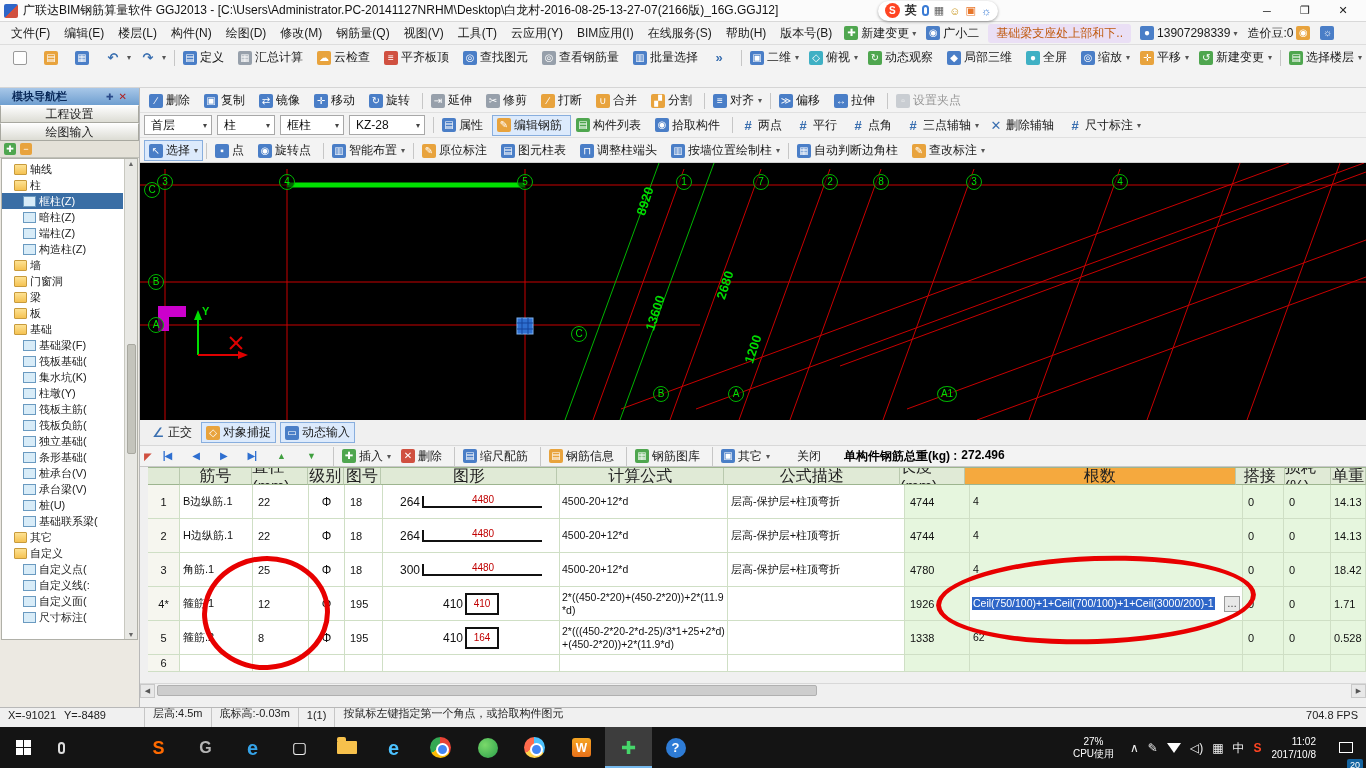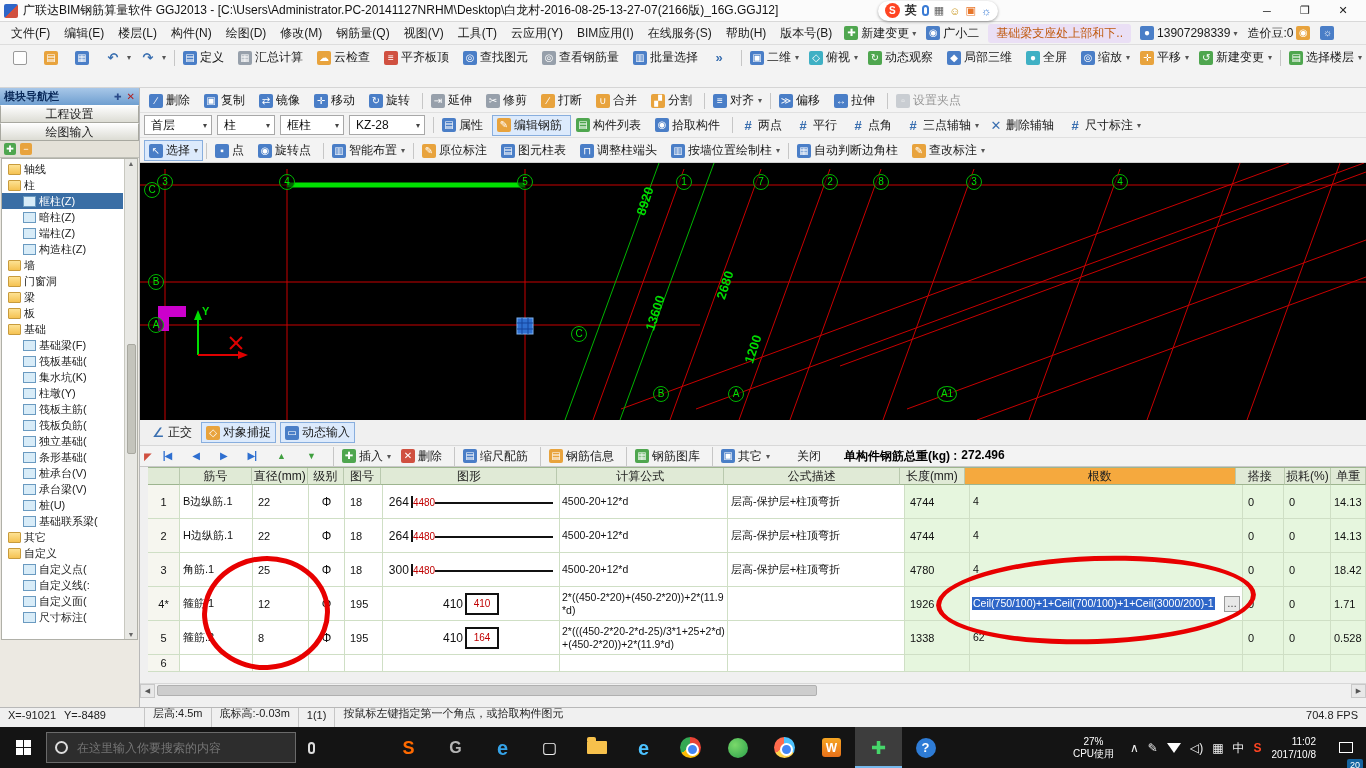--- a/index.html
+++ b/index.html
@@ -44,29 +44,29 @@
   #toolbar3{position:absolute;left:140px;top:113px;width:1226px;height:25px;background:#f3f3f3;border-bottom:1px solid #e0e0e0;display:flex;align-items:center;padding:0 4px}
   #toolbar4{position:absolute;left:140px;top:138px;width:1226px;height:25px;background:#f3f3f3;border-bottom:1px solid #cfcfcf}
   .combos{display:flex;align-items:center}
   .combo{display:inline-flex;align-items:center;justify-content:space-between;background:#fff;border:1px solid #a8a8a8;height:20px;font-size:12px;padding:0 4px 0 6px;margin-right:5px;color:#111}
   .combo .car{font-size:8px;color:#444;margin-left:6px}
   .combos .combo:nth-child(1){width:68px}.combos .combo:nth-child(2){width:58px}
   .combos .combo:nth-child(3){width:64px}.combos .combo:nth-child(4){width:76px}
 
   
   #sidebar{position:absolute;left:0;top:88px;width:140px;height:619px;background:#ece9e2;border-right:1px solid #b8b8b8;display:flex;flex-direction:column}
-  .sb-head{height:17px;background:linear-gradient(#a8c7e8,#6f9fd0);display:flex;align-items:center;padding:0 4px;font-size:11px;color:#0a2a5a;font-weight:bold}
+  .sb-head{height:17px;background:linear-gradient(#a8c7e8,#6f9fd0);display:flex;align-items:center;padding:0 12px;font-size:11px;color:#0a2a5a;font-weight:bold}
   .sb-head .ttl{flex:1}
   .sb-pin{font-size:9px;color:#2a4a8a;margin-right:5px}
   .sb-x{font-size:10px;color:#b02020;font-weight:bold}
   .sb-btn{height:18px;background:linear-gradient(#fdfdfd,#dcdcd4);border:1px solid #a8a8a0;border-top-color:#fff;display:flex;align-items:center;justify-content:center;font-size:12px;color:#222}
   .sb-tools{height:17px;background:#e4e1d8;border-bottom:1px solid #c0c0b8;display:flex;align-items:center;gap:4px;padding:0 4px}
   .sb-tools .ic{width:12px;height:12px;font-size:9px}
   #tree{flex:none;height:482px;background:#fff;border:1px solid #b0b0a8;margin:0 1px;position:relative;overflow:hidden;padding:2px 14px 2px 0}
-  .titem{display:flex;align-items:center;height:16px;padding-left:6px;font-size:11px;color:#222;white-space:nowrap}
+  .titem{display:flex;align-items:center;height:16px;padding-left:12px;font-size:11px;color:#222;white-space:nowrap}
   .titem.lv1{padding-left:21px}
   .titem.sel{background:#3a6ea5;color:#fff}
   .tico{width:13px;height:11px;margin-right:3px;flex:none}
   .t-fold{background:linear-gradient(#fde293,#f5c252);border:1px solid #c89b3c;border-radius:1px}
   .t-item{background:#d8ecf8;border:1px solid #6a9ac0}
   .tscroll{position:absolute;right:0;top:0;width:13px;height:100%;background:#e8e8e4;border-left:1px solid #c8c8c0;display:flex;flex-direction:column;align-items:center;justify-content:space-between;font-size:7px;color:#666;padding:1px 0}
   .tthumb{width:9px;height:110px;background:#c4c4bc;border:1px solid #a8a8a0;border-radius:2px}
   .sb-bot{margin-top:3px}
   .sb-bot .sb-btn{height:23px}
 
@@ -80,21 +80,21 @@
   #snapbar{position:absolute;left:140px;top:420px;width:1226px;height:26px;background:#f0f0f0;border-bottom:1px solid #d8d8d8;display:flex;align-items:center;padding:0 6px;gap:4px}
 
   
   #tbltoolbar{position:absolute;left:140px;top:446px;width:1226px;height:21px;background:#f3f3f3;border-bottom:1px solid #c8c8c8;display:flex;align-items:center;padding:0 2px}
   #tbltoolbar .tbtn{height:19px;font-size:12px}
   .corner-ic{color:#d05040;font-size:10px;margin:0 4px 0 2px}
   .total{font-weight:bold;font-size:12px;margin-left:14px;color:#000;display:flex;gap:4px}
   #tablewrap{position:absolute;left:140px;top:467px;width:1226px;height:216px;background:#f0f0f0}
   #tbl{position:absolute;left:8px;top:0;width:1218px;background:#fff;border-top:1px solid #9db58f}
   .thead{display:flex}
-  .th{height:17px;background:#e0ead6;border-right:1px solid #b9c9ae;border-bottom:1px solid #9db58f;display:flex;align-items:center;justify-content:center;font-size:12px;color:#222;overflow:hidden}
+  .th{height:17px;background:#e0ead6;border-right:1px solid #b9c9ae;border-bottom:1px solid #9db58f;display:flex;align-items:center;justify-content:center;font-size:16px;color:#222;overflow:hidden}
   .thead .th:nth-child(1){width:32px}.thead .th:nth-child(2){width:73px}.thead .th:nth-child(3){width:56px}
   .thead .th:nth-child(4){width:36px}.thead .th:nth-child(5){width:38px}.thead .th:nth-child(6){width:177px}
   .thead .th:nth-child(7){width:168px}.thead .th:nth-child(8){width:177px}.thead .th:nth-child(9){width:65px}
   .thead .th:nth-child(10){width:273px;background:#f5a93e;color:#222}.thead .th:nth-child(11){width:49px}
   .thead .th:nth-child(12){width:47px}.thead .th:nth-child(13){width:35px}
   .tr{display:flex;height:34px}
   .tr.row-empty{height:17px}
   .td{border-right:1px solid #cfdfc5;border-bottom:1px solid #cfdfc5;font-size:11px;display:flex;align-items:center;background:#fff;overflow:hidden;color:#111}
   .c-num{width:32px;background:#f6f6ef;justify-content:center}
   .c-name{width:73px;padding:0 3px}
@@ -110,21 +110,21 @@
   .c-loss{width:47px;padding:0 5px;background:#e6f6de}
   .c-uw{width:35px;padding:0 3px;background:#e6f6de}
   .cnt-text{word-break:break-all;line-height:1.25;padding:0 1px}
   .cnt-sel-row .c-count{background:#fff}
   .cnt-sel-row .cnt-text{background:#2e66c8;color:#fff}
   .btn-ell{display:none;position:absolute;right:2px;top:50%;transform:translateY(-50%);width:16px;height:16px;background:#e8e8e8;border:1px solid #999;align-items:center;justify-content:center;font-size:10px;color:#333}
   .cnt-sel-row .btn-ell{display:flex}
   .s-left{font-size:12px;margin-right:2px;color:#111}
   .shp-line{display:flex;align-items:flex-end}
   .vtick{width:2px;height:12px;background:#111}
-  .swrap{display:flex;flex-direction:row;align-items:center}
+  .swrap{display:flex;flex-direction:column;align-items:center}
   .s-top{font-size:10px;color:#c00000;line-height:1}
   .hline{width:118px;height:2px;background:#111;margin-top:1px}
   .sbox{width:34px;height:22px;border:2px solid #111;display:flex;align-items:center;justify-content:center}
   .s-in{font-size:10px;color:#c00000}
 
   
   #hscroll{position:absolute;left:140px;top:683px;width:1226px;height:15px;background:#f0f0f0;border-top:1px solid #d8d8d8;display:flex;align-items:center}
   .hs-btn{width:15px;height:14px;display:flex;align-items:center;justify-content:center;font-size:7px;color:#555;background:#e8e8e8;border:1px solid #c8c8c8}
   .hs-track{flex:1;height:14px;position:relative}
   .hs-thumb{position:absolute;left:2px;top:1px;width:660px;height:11px;background:#cdcdcd;border:1px solid #b0b0b0;border-radius:2px}
@@ -1162,24 +1162,20 @@
 
 <div id="taskbar">
   <div class="start">
     <span class="winlogo">
         <i></i>
         <i></i>
         <i></i>
         <i></i>
       </span>
   </div>
-  <div class="search">
-    <span class="cortana-ring"></span>
-    <input placeholder="在这里输入你要搜索的内容" style="">
-  </div>
   <span class="tbmic"></span>
   <div class="apps">
 
   <div class="app">
       <span class="aglyph g-sg">S</span>
     </div>
       <div class="app">
       <span class="aglyph g-gray">G</span>
     </div>
       <div class="app">

